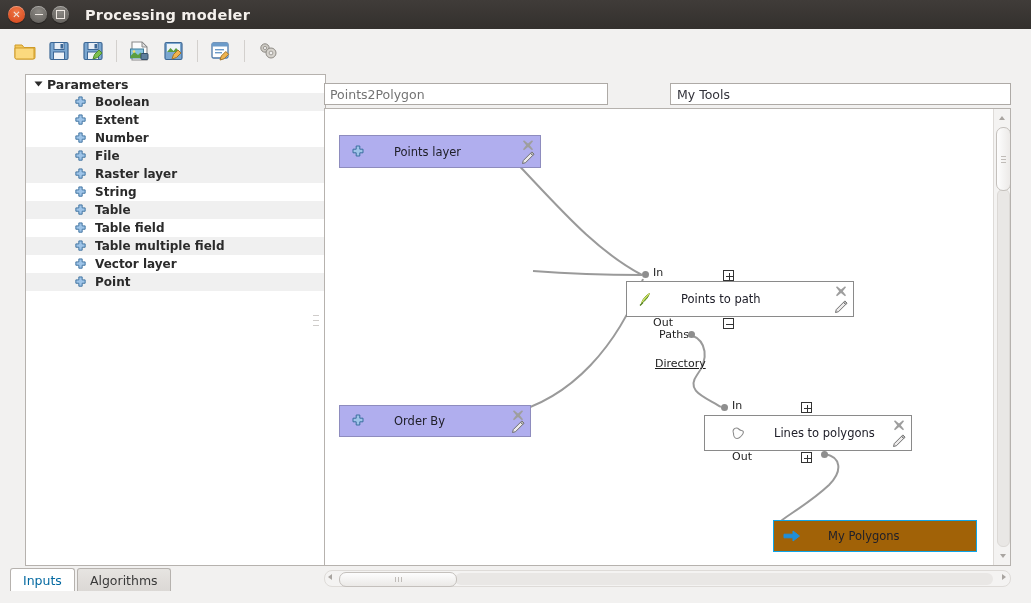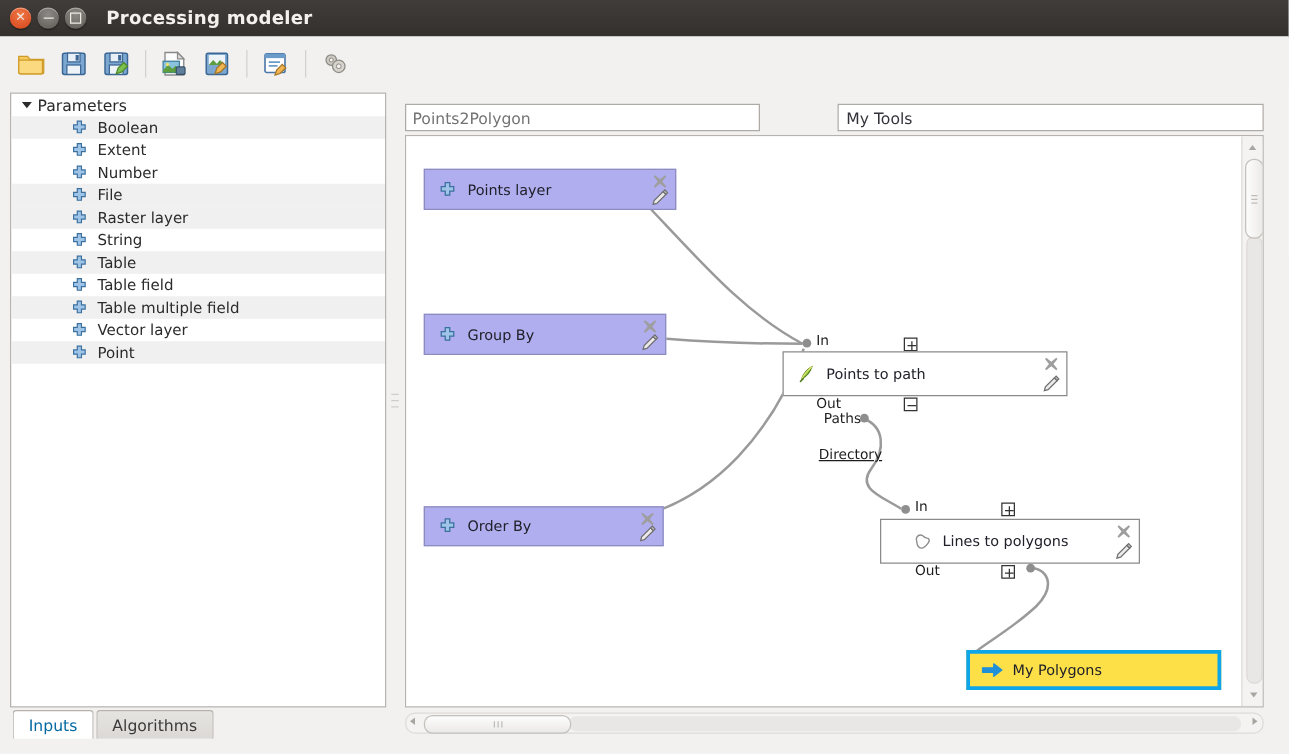--- a/index.html
+++ b/index.html
@@ -34,22 +34,22 @@
   .toolbar{
     position:absolute;left:0;top:29px;width:1031px;height:44px;
     background:#f2f1f0;display:flex;align-items:center;padding-left:8px;gap:0px;
   }
   .tbtn{width:34px;height:34px;display:flex;align-items:center;justify-content:center;
         border-radius:3px;cursor:default;}
   .tsep{width:1px;height:22px;background:#d3d0cd;margin:0 6px;}
 
   
   .leftpanel{
-    position:absolute;left:8px;top:74px;width:301px;height:492px;
-    background:#fff;border:1px solid #b6b2ae;box-sizing:border-box;overflow:hidden;
+    position:absolute;left:25px;top:74px;width:301px;height:492px;
+    background:#fff;border:1px solid #b6b2ae;box-sizing:border-box;overflow:hidden;font-weight:bold;
   }
   .treerow{height:18px;display:flex;align-items:center;font-size:12px;
            padding-left:6px;box-sizing:border-box;white-space:nowrap;}
   .treerow.alt{background:#f0f0f0;}
   .treerow.root{padding-left:10px;}
   .tri{width:0;height:0;border-left:5px solid #2b2b2b;border-top:4px solid transparent;
        border-bottom:4px solid transparent;margin-right:6px;transform:rotate(90deg);}
   .plusico{width:13px;height:13px;margin-left:42px;margin-right:8px;flex:0 0 auto;}
   .rootlabel{font-size:12.5px;}
 
@@ -94,24 +94,24 @@
   .hthumb i{display:block;width:1px;height:5px;background:#c0bcb8;margin:0 1px;}
   .htrack{position:absolute;left:130px;top:2px;width:538px;height:12px;border-radius:6px;
           background:#e9e7e5;}
   .hl{position:absolute;left:3px;top:3px;width:0;height:0;
       border-top:3.5px solid transparent;border-bottom:3.5px solid transparent;border-right:4px solid #a9a5a1;}
   .hr{position:absolute;right:4px;top:3px;width:0;height:0;
       border-top:3.5px solid transparent;border-bottom:3.5px solid transparent;border-left:4px solid #a9a5a1;}
 
   
   .node{position:absolute;box-sizing:border-box;display:flex;align-items:center;
-        font-size:11.5px;color:#20202a;}
+        font-size:11.5px;color:#20202a;gap:20px;}
   .node.param{background:#b0aeee;border:1px solid #8e8cbe;}
   .node.alg{background:#fff;border:1px solid #8a8a8a;}
-  .node.out{background:#fde047;border:3px solid #0ea5e9;}
+  .node.out{background:#a16207;border:1px solid #0ea5e9;}
   .node .nico{width:20px;flex:0 0 auto;display:flex;align-items:center;justify-content:center;margin-left:8px;}
   .node .nlabel{margin-left:6px;white-space:nowrap;}
   .nx{position:absolute;right:6px;top:3px;width:12px;height:12px;}
   .npen{position:absolute;right:5px;bottom:2px;width:14px;height:14px;}
 
   .port{position:absolute;font-size:11px;color:#1d1d1d;white-space:nowrap;}
   .dot{position:absolute;width:7px;height:7px;border-radius:50%;background:#8e8e8e;}
   .pmbox{position:absolute;width:11px;height:11px;border:1px solid #333;background:#fff;
          box-sizing:border-box;}
   .pmbox b{position:absolute;background:#333;}
@@ -352,39 +352,20 @@
             </svg>
         </span>
         <span class="npen">
           <svg width="14" height="14" viewBox="0 0 14 14">
               <path d="M1.5 12.5l.8-3 7.2-7.2 2.2 2.2-7.2 7.2z" fill="#eceaea" stroke="#6f6f6f" stroke-width="1"></path>
               <path d="M9.5 2.3l1.4-1.4 2.2 2.2-1.4 1.4z" fill="#b9b9b9" stroke="#6f6f6f" stroke-width=".9"></path>
             </svg>
         </span>
       </div>
 
-      <div class="node param" style="left:14px;top:142px;width:194px;height:33px;">
-        <span class="nico">
-          <svg width="14" height="14" viewBox="0 0 14 14">
-              <path d="M5.2 1h3.6v3.2H12v3.6H8.8V11H5.2V7.8H2V4.2h3.2z" fill="#9ec4e8" stroke="#3a6f9e" stroke-width="1"></path>
-            </svg>
-        </span>
-        <span class="nlabel">Group By</span>
-        <span class="nx">
-          <svg width="12" height="12" viewBox="0 0 12 12">
-              <path d="M2 1.2l4 3.2 4-3.2 1 1-3.2 4 3.2 4-1 1-4-3.2-4 3.2-1-1 3.2-4-3.2-4z" fill="#9e9e9e"></path>
-            </svg>
-        </span>
-        <span class="npen">
-          <svg width="14" height="14" viewBox="0 0 14 14">
-              <path d="M1.5 12.5l.8-3 7.2-7.2 2.2 2.2-7.2 7.2z" fill="#eceaea" stroke="#6f6f6f" stroke-width="1"></path>
-              <path d="M9.5 2.3l1.4-1.4 2.2 2.2-1.4 1.4z" fill="#b9b9b9" stroke="#6f6f6f" stroke-width=".9"></path>
-            </svg>
-        </span>
-      </div>
 
       <div class="node param" style="left:14px;top:296px;width:192px;height:32px;">
         <span class="nico">
           <svg width="14" height="14" viewBox="0 0 14 14">
               <path d="M5.2 1h3.6v3.2H12v3.6H8.8V11H5.2V7.8H2V4.2h3.2z" fill="#9ec4e8" stroke="#3a6f9e" stroke-width="1"></path>
             </svg>
         </span>
         <span class="nlabel">Order By</span>
         <span class="nx">
           <svg width="12" height="12" viewBox="0 0 12 12">

